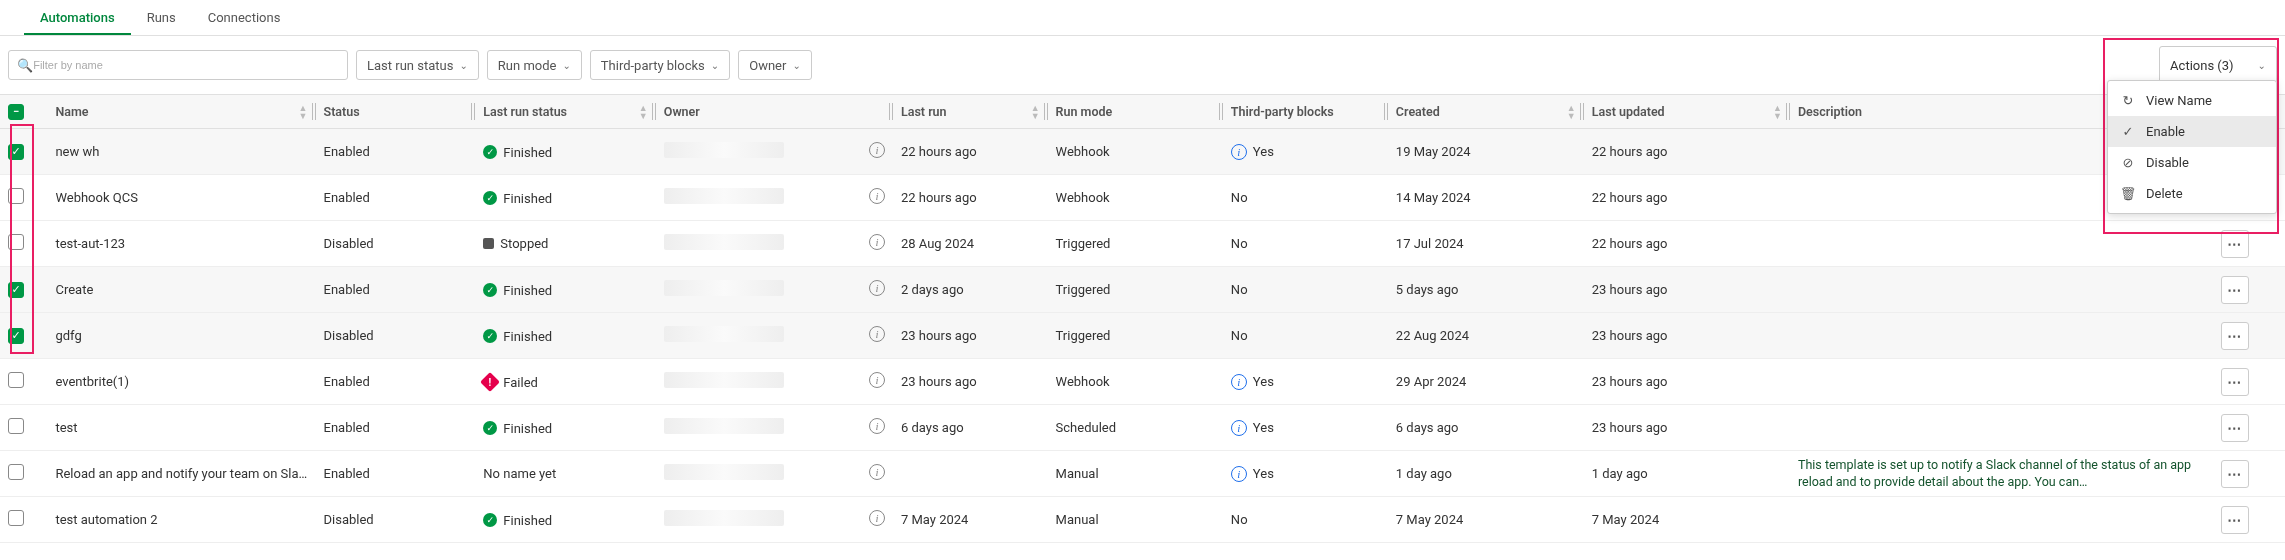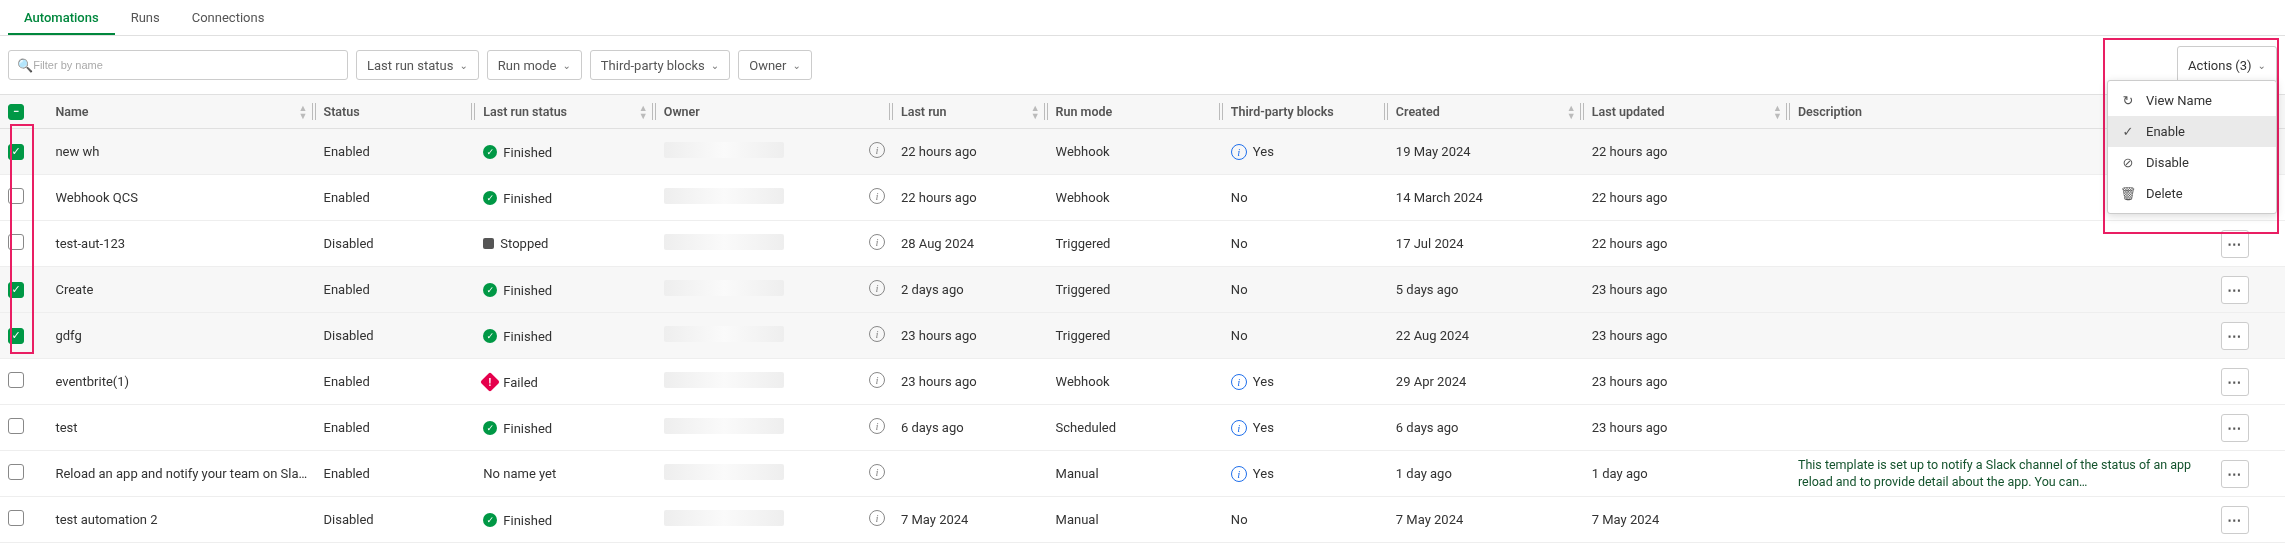--- a/index.html
+++ b/index.html
@@ -1,28 +1,28 @@
 <!DOCTYPE html>
 <html><head>
 <meta charset="utf-8">
 <style>
   * { box-sizing: border-box; margin:0; padding:0; }
   body { font-family: -apple-system, "Segoe UI", Roboto, Arial, sans-serif; font-size:13px; color:#333; background:#fff; width:2285px; }
   .highlight-box { position:absolute; border:2px solid #e91e63; pointer-events:none; }
-  .tabs { display:flex; border-bottom:1px solid #e0e0e0; padding:0 8px; height:36px; align-items:flex-end; }
+  .tabs { display:flex; border-bottom:1px solid #e0e0e0; padding:0 24px; height:36px; align-items:flex-end; }
   .tab { padding:8px 16px; color:#555; border-bottom:2px solid transparent; cursor:pointer; font-size:13px; }
   .tab.active { color:#00873d; border-bottom:2px solid #00873d; font-weight:500; }
   .toolbar { display:flex; align-items:center; padding:10px 8px; gap:8px; position:relative; }
   .search-wrap { display:flex; align-items:center; border:1px solid #ccc; border-radius:3px; height:30px; width:340px; padding:0 8px; color:#888;}
   .search-input { border:none; outline:none; flex:1; font-size:11px; }
   .search-input::placeholder { color:#aaa; }
   .filter-pill { display:flex; align-items:center; gap:6px; border:1px solid #ccc; border-radius:3px; height:30px; padding:0 10px; font-size:13px; color:#555; background:#fff; cursor:pointer; }
   .chevron { font-size:10px; color:#777; }
   .toolbar-spacer { flex:1; }
-  .actions-btn { border:1px solid #ccc; border-radius:3px; height:38px; padding:0 10px; font-size:13px; display:flex; align-items:center; gap:6px; cursor:pointer;justify-content:center; }
+  .actions-btn { border:1px solid #ccc; border-radius:3px; height:38px; padding:0 10px; font-size:13px; display:flex; align-items:center; gap:24px; cursor:pointer;justify-content:center; }
   .actions-menu { position:absolute; right:8px; top:44px; width:170px; background:#fff; border:1px solid #ccc; border-radius:3px; box-shadow:0 2px 8px rgba(0,0,0,.15); padding:4px 0; z-index:20;}
   .menu-item { display:flex; align-items:center; gap:10px; padding:8px 12px; font-size:13px; color:#333; cursor:pointer; }
   .menu-item.sel { background:#eaeaea; }
   .menu-icon { width:16px; text-align:center; color:#555; }
   .table { border-collapse:collapse; width:100%; table-layout:fixed; }
   .thead { background:#f7f7f7; border-top:1px solid #e0e0e0; border-bottom:1px solid #e0e0e0; }
   .th { text-align:left; font-weight:600; font-size:12.5px; color:#555; padding:0 8px; height:34px; position:relative; }
   .th-inner { display:flex; align-items:center; gap:6px; }
   .sort-icons { font-size:9px; color:#bbb; line-height:8px; margin-left:auto; }
   .resize { position:absolute; right:0; top:8px; bottom:8px; width:4px; border-right:1px solid #bbb; cursor:col-resize; }
@@ -213,21 +213,21 @@
         <td class="td">Webhook QCS</td>
         <td class="td">Enabled</td>
         <td class="td"><span class="status-dot">
             <span class="dot finished">✓</span>
             <span>Finished</span>
           </span></td>
         <td class="td"><span class="owner-blur"></span><span class="info-icon">i</span></td>
         <td class="td">22 hours ago</td>
         <td class="td">Webhook</td>
         <td class="td"><span>No</span></td>
-        <td class="td">14 March 2024</td>
+        <td class="td">14 May 2024</td>
         <td class="td">22 hours ago</td>
         <td class="td desc"></td>
         <td class="td" style="text-align: center;"></td>
       </tr>
       <tr class="tr">
         <td class="td"><span class="chk"></span></td>
         <td class="td">test-aut-123</td>
         <td class="td">Disabled</td>
         <td class="td"><span class="status-dot">
             <span class="dot stopped"></span>

